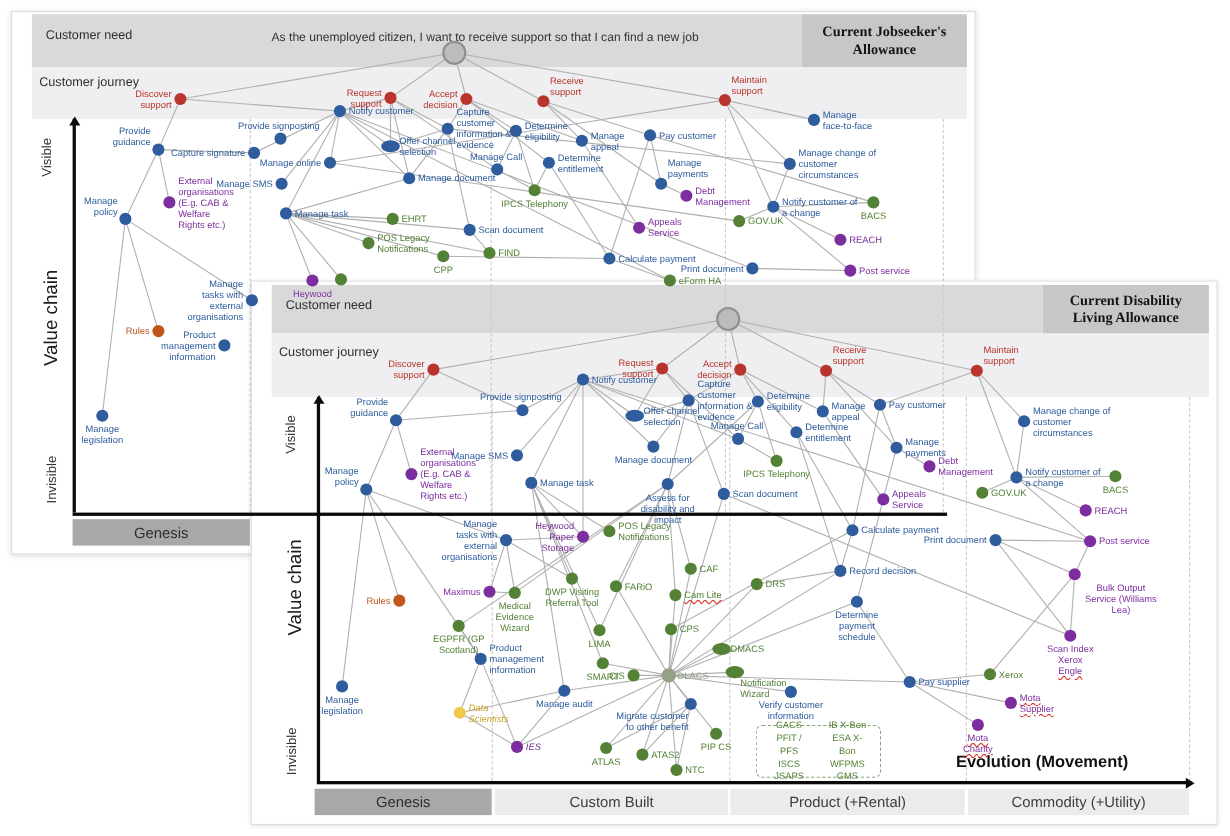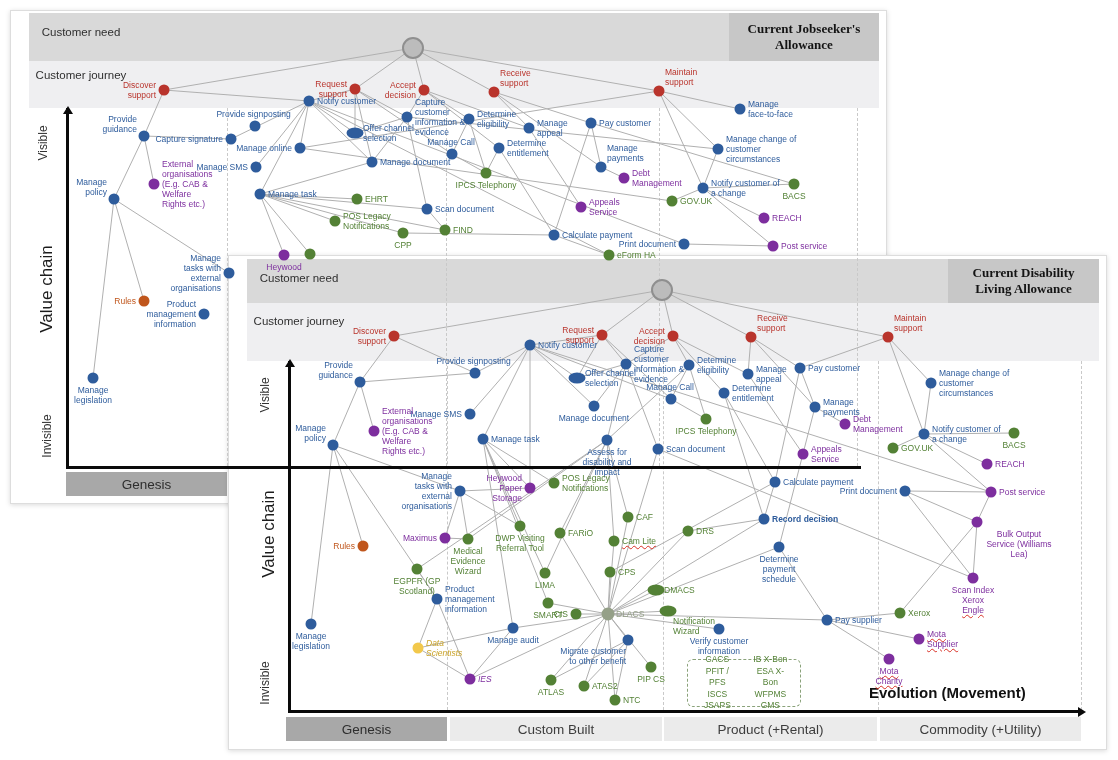--- a/index.html
+++ b/index.html
@@ -44,20 +44,21 @@
 <body>
 
 <div class="stage-wrap">
   <div class="card" style="left: 10px; top: 10px; width: 875px; height: 492px;">
     <div class="map">
       <div class="band need-band" style="left: 18px; top: 2px; width: 700px; height: 48px;"></div>
       <div class="band journey-band" style="left: 18px; top: 50px; width: 850px; height: 47px;"></div>
       <div class="title-box" style="left: 718px; top: 2px; width: 150px; height: 48px;">Current Jobseeker's Allowance</div>
       <div class="row-label need-label" style="left: 20px; top: 14px;">Customer need</div>
       <div class="row-label journey-label" style="left: 20px; top: 57px;">Customer journey</div>
+      <div class="statement" style="left: 130px; top: 17px; width: 600px;">As the unemployed citizen, I want to receive support so that I can find a new job</div>
       <svg class="edges" width="875" height="492" viewBox="0 0 875 492">
           <line x1="402" y1="37" x2="153" y2="79" stroke="#b0b0b0" stroke-width="1"></line>
           <line x1="402" y1="37" x2="344" y2="78" stroke="#b0b0b0" stroke-width="1"></line>
           <line x1="402" y1="37" x2="413" y2="79" stroke="#b0b0b0" stroke-width="1"></line>
           <line x1="402" y1="37" x2="483" y2="81" stroke="#b0b0b0" stroke-width="1"></line>
           <line x1="402" y1="37" x2="648" y2="80" stroke="#b0b0b0" stroke-width="1"></line>
           <line x1="153" y1="79" x2="133" y2="125" stroke="#b0b0b0" stroke-width="1"></line>
           <line x1="153" y1="79" x2="298" y2="90" stroke="#b0b0b0" stroke-width="1"></line>
           <line x1="344" y1="78" x2="298" y2="90" stroke="#b0b0b0" stroke-width="1"></line>
           <line x1="344" y1="78" x2="396" y2="106" stroke="#b0b0b0" stroke-width="1"></line>
@@ -841,21 +842,21 @@
           </div>
         </div>
         <div class="node" style="left: 676px; top: 235px;">
           <span class="dot" style="width: 11px; height: 11px; background: rgb(46, 92, 156);"></span>
           <div class="nlabel lp-l" style="color: rgb(46, 92, 156);">
             <span class="ln">Print document</span>
           </div>
         </div>
         <div class="node" style="left: 535px; top: 263px;">
           <span class="dot" style="width: 11px; height: 11px; background: rgb(46, 92, 156);"></span>
-          <div class="nlabel lp-r" style="color: rgb(46, 92, 156); font-weight: bold;">
+          <div class="nlabel lp-r" style="color: rgb(46, 92, 156);">
             <span class="ln">Record decision</span>
           </div>
         </div>
         <div class="node" style="left: 550px; top: 291px;">
           <span class="dot" style="width: 11px; height: 11px; background: rgb(46, 92, 156);"></span>
           <div class="nlabel lp-b" style="color: rgb(46, 92, 156);">
             <span class="ln">Determine</span>
             <span class="ln">payment</span>
             <span class="ln">schedule</span>
           </div>

